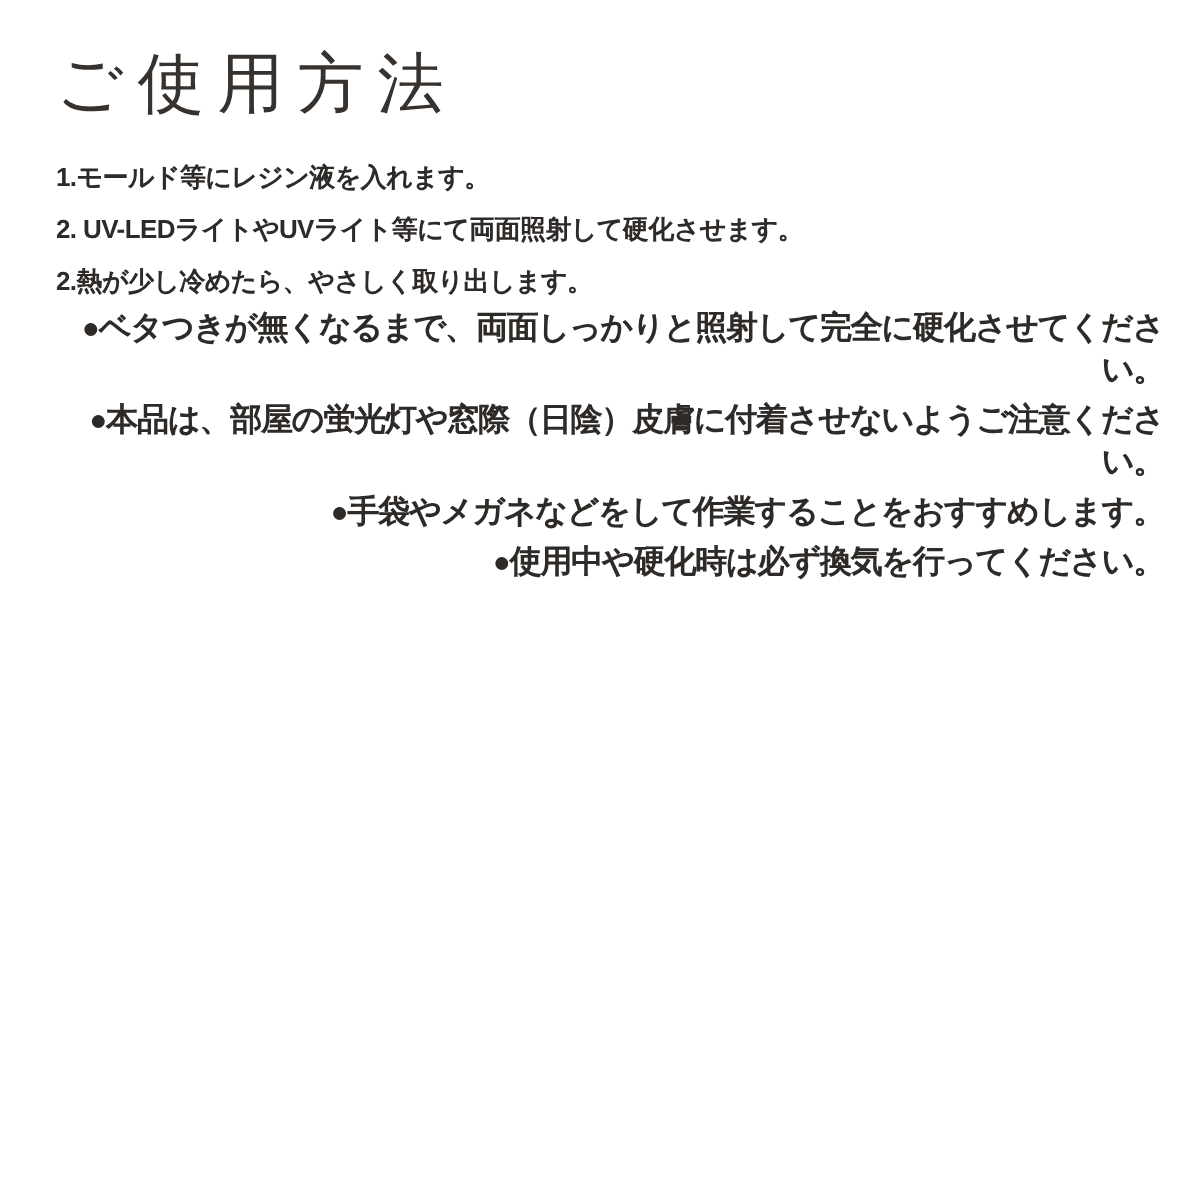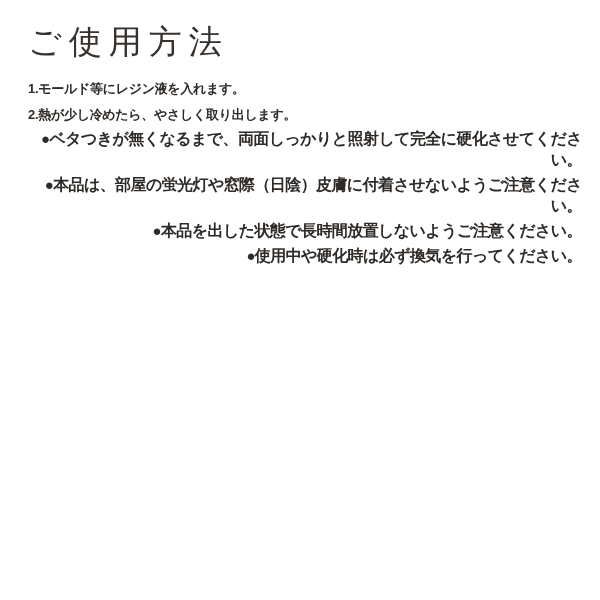--- a/index.html
+++ b/index.html
@@ -68,26 +68,27 @@
 </style>
 </head>
 <body>
 
 <div class="page">
 
   <section>
     <h1 class="section-title usage-title">ご使用方法</h1>
     <div class="steps">
       <p class="step">1.モールド等にレジン液を入れます。</p>
+      <p class="step">2. UV-LEDライトやUVライト等にて両面照射して硬化させます。</p>
       <p class="step">2.熱が少し冷めたら、やさしく取り出します。</p>
     </div>
   </section>
 
   <section>
     <div class="cautions">
       <p class="caution-item"><span class="bullet">●</span><span>ベタつきが無くなるまで、両面しっかりと照射して完全に硬化させてください。</span></p>
       <p class="caution-item"><span class="bullet">●</span><span>本品は、部屋の蛍光灯や窓際（日陰）皮膚に付着させないようご注意ください。</span></p>
-      <p class="caution-item"><span class="bullet">●</span><span>本品を出した状態で長時間放置しないようご注意ください。</span></p>
+      <p class="caution-item"><span class="bullet">●</span><span>手袋やメガネなどをして作業することをおすすめします。</span></p>
       <p class="caution-item"><span class="bullet">●</span><span>使用中や硬化時は必ず換気を行ってください。</span></p>
     </div>
   </section>
 
 </div>
 
 </body></html>

